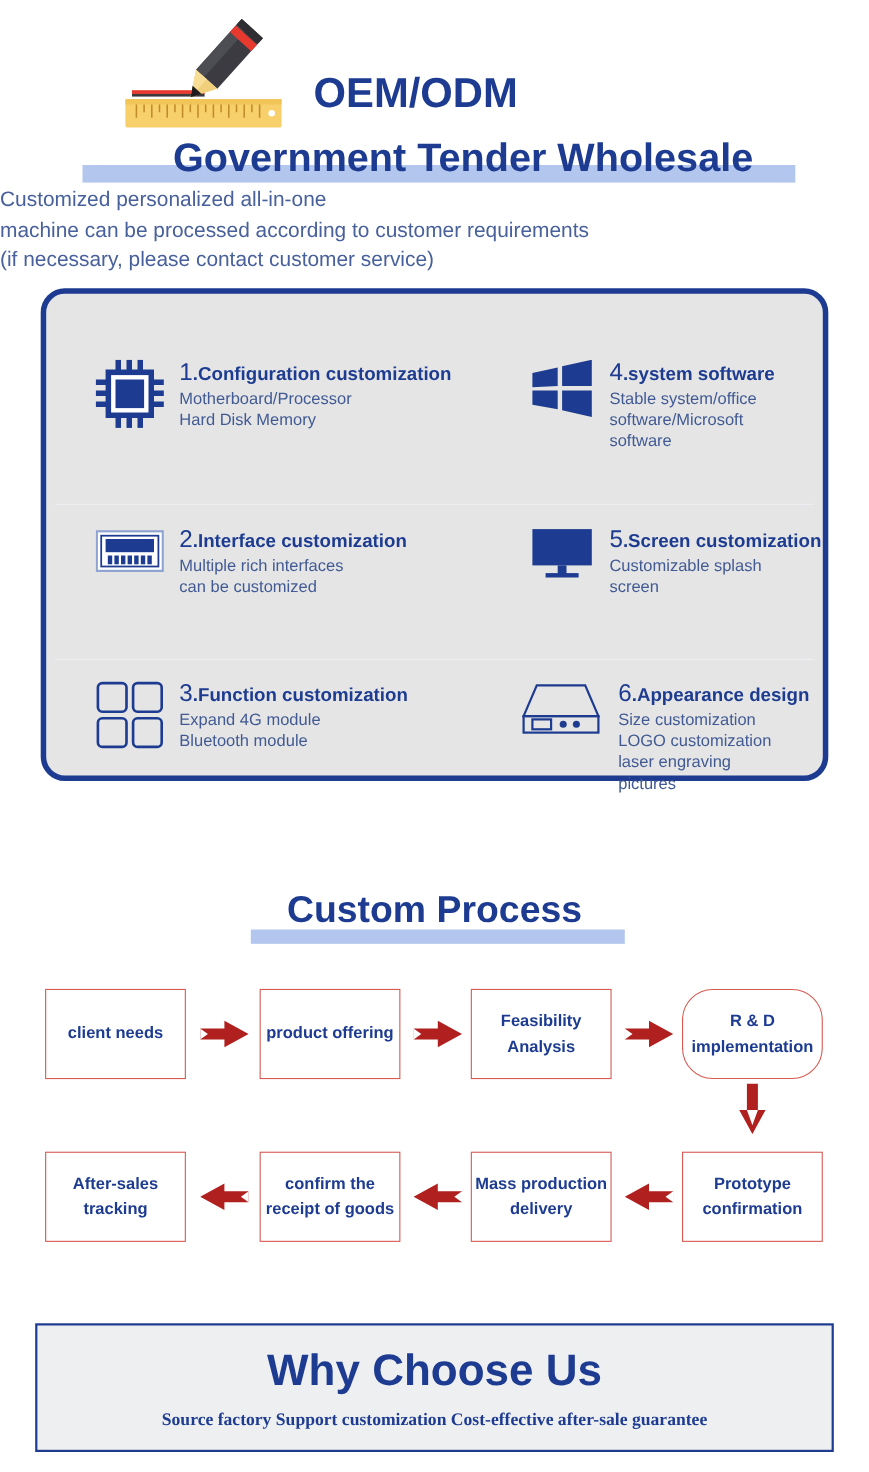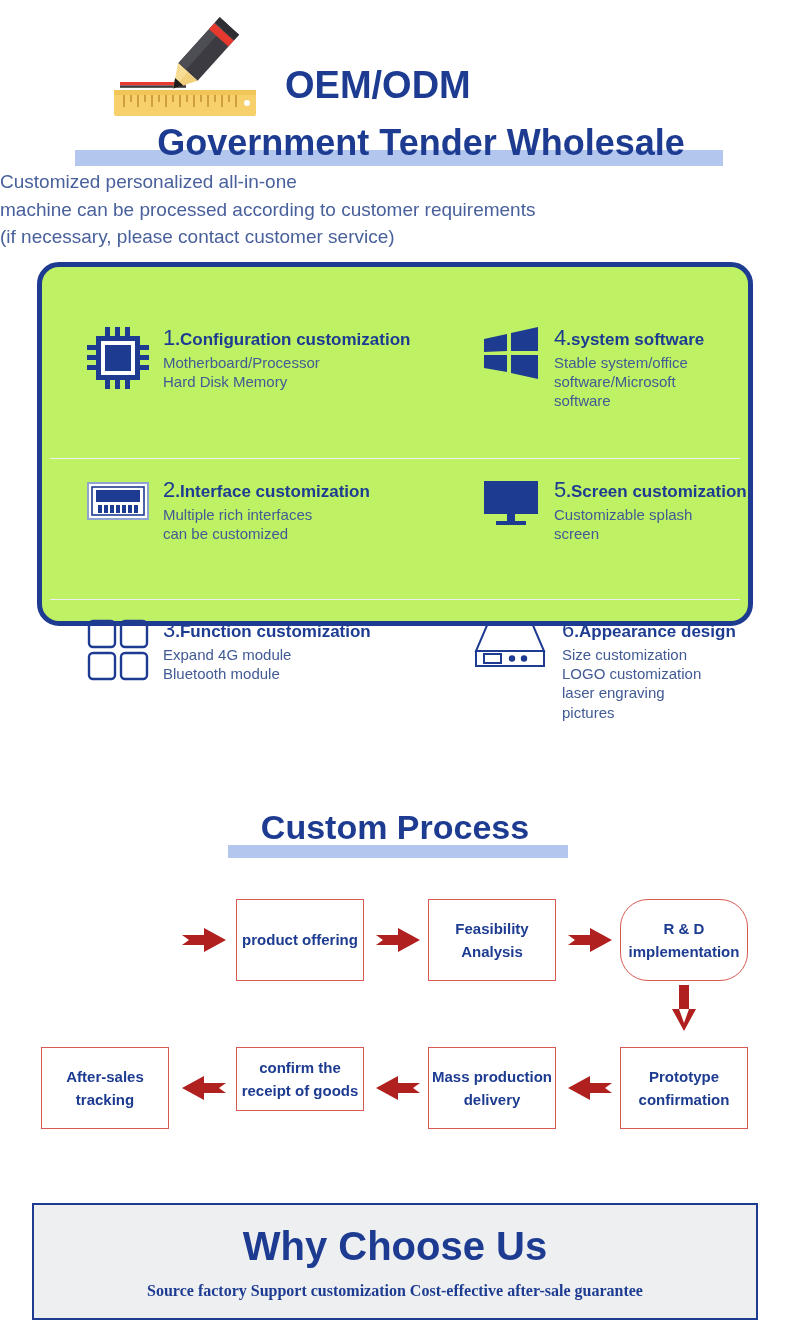--- a/index.html
+++ b/index.html
@@ -34,23 +34,23 @@
     font-size:36px;font-weight:bold;color:#1d3c91;line-height:1.05;
     white-space:nowrap;
   }
   .subtitle{
     position:absolute;left:0;top:168px;width:790px;text-align:left;
     font-size:19px;color:#48609b;line-height:1.45;font-weight:400;
   }
 
   
   .card{
-    position:absolute;left:37px;top:262px;width:716px;height:364px;
+    position:absolute;left:37px;top:262px;width:716px;height:448px;
     border:5px solid #1d3c91;border-radius:22px;
-    box-sizing:border-box;background:#bef264;
+    box-sizing:border-box;background:#e5e5e5;
   }
   .grid{
     position:absolute;left:0;top:0;width:706px;height:474px;
   }
   .divider{
     position:absolute;left:8px;width:690px;height:1px;background:#eceef3;
   }
   .d1{top:191px;}
   .d2{top:332px;}
 
@@ -314,20 +314,21 @@
     </div>
   </div>
 
   <div class="cp-hl"></div>
   <div class="cp-title-wrap">
     <div class="cp-title">Custom Process</div>
   </div>
 
   <div class="flow">
 
+    <div class="pbox" style="left:41px;top:14px;width:128px;height:82px;">client needs</div>
 
     <div class="arr" style="left:182px;top:42px;">
       <svg width="44" height="26" viewBox="0 0 44 26">
         <polygon points="0,8 22,8 22,1 44,13 22,25 22,18 0,18" fill="#b0201f"></polygon>
         <polygon points="0,8 7,13 0,18" fill="#fff"></polygon>
       </svg>
     </div>
 
     <div class="pbox" style="left:236px;top:14px;width:128px;height:82px;text-align:center;">product
 offering</div>
@@ -373,21 +374,21 @@
 production
 delivery</div>
 
     <div class="arr" style="left:376px;top:190px;">
       <svg width="44" height="26" viewBox="0 0 44 26">
         <polygon points="44,8 22,8 22,1 0,13 22,25 22,18 44,18" fill="#b0201f"></polygon>
         <polygon points="44,8 37,13 44,18" fill="#fff"></polygon>
       </svg>
     </div>
 
-    <div class="pbox" style="left:236px;top:162px;width:128px;height:64px;">confirm the
+    <div class="pbox" style="left:236px;top:162px;width:128px;height:82px;">confirm the
 receipt of
 goods</div>
 
     <div class="arr" style="left:182px;top:190px;">
       <svg width="44" height="26" viewBox="0 0 44 26">
         <polygon points="44,8 22,8 22,1 0,13 22,25 22,18 44,18" fill="#b0201f"></polygon>
         <polygon points="44,8 37,13 44,18" fill="#fff"></polygon>
       </svg>
     </div>
 

